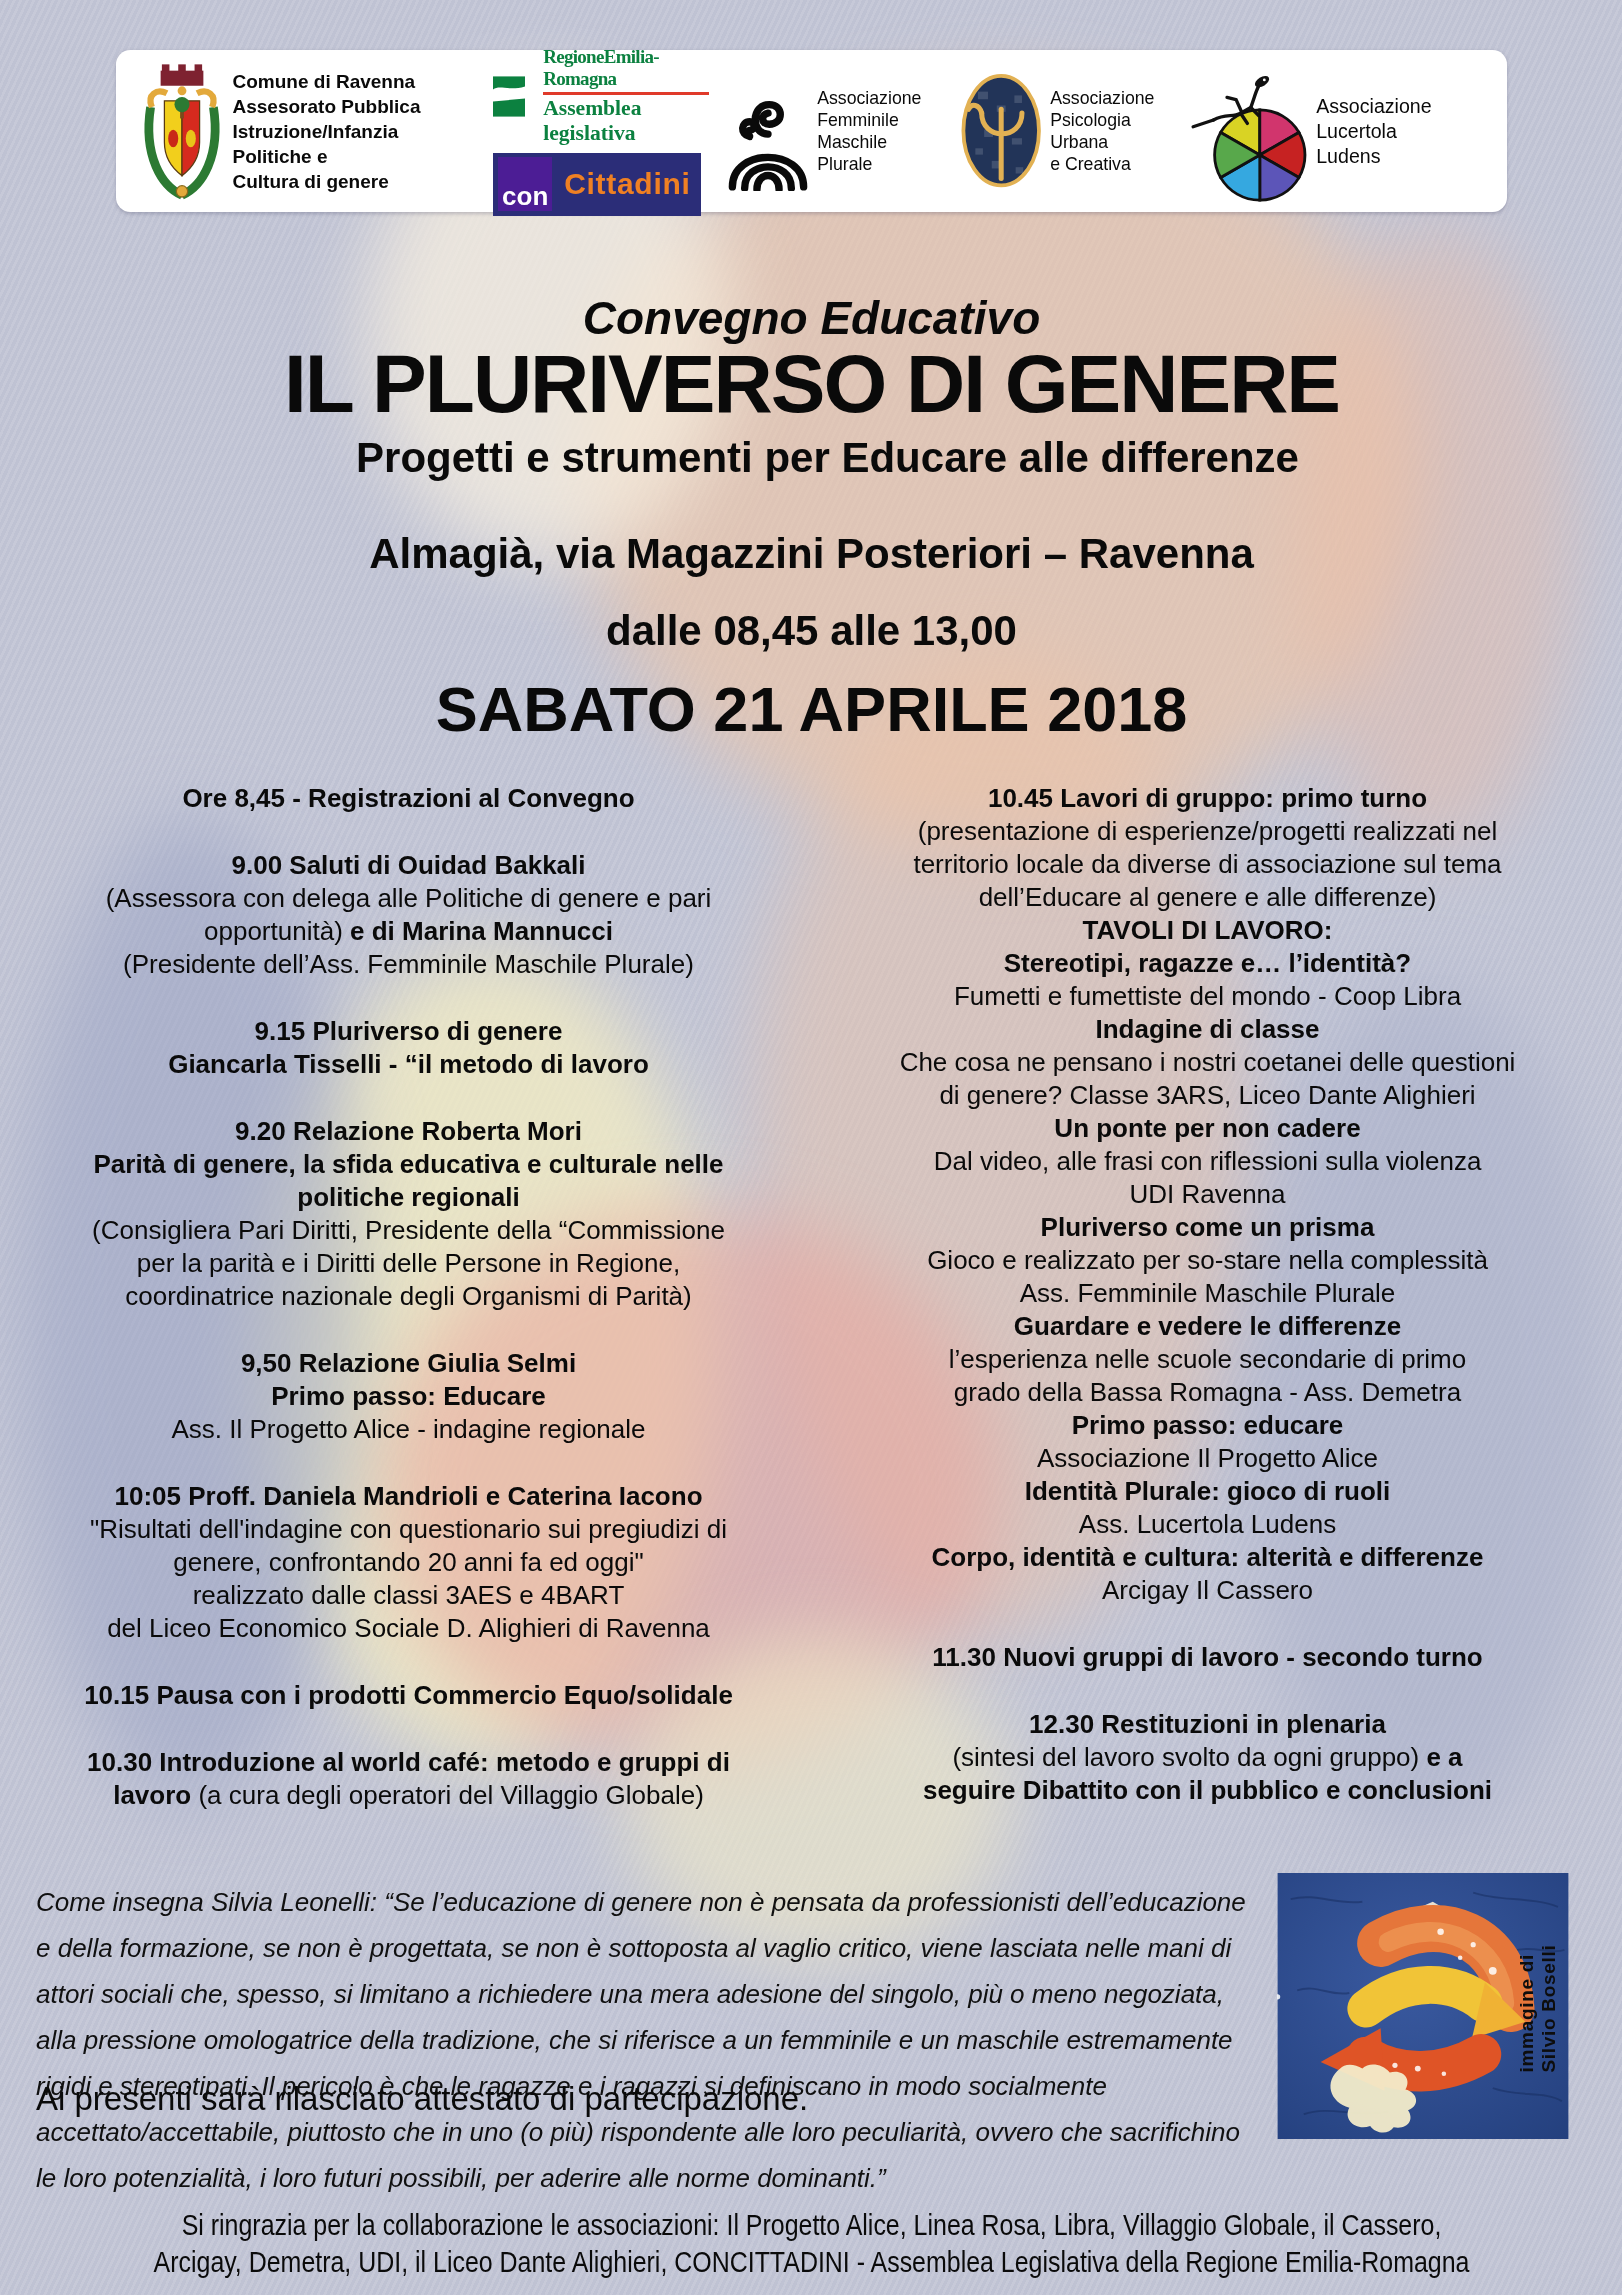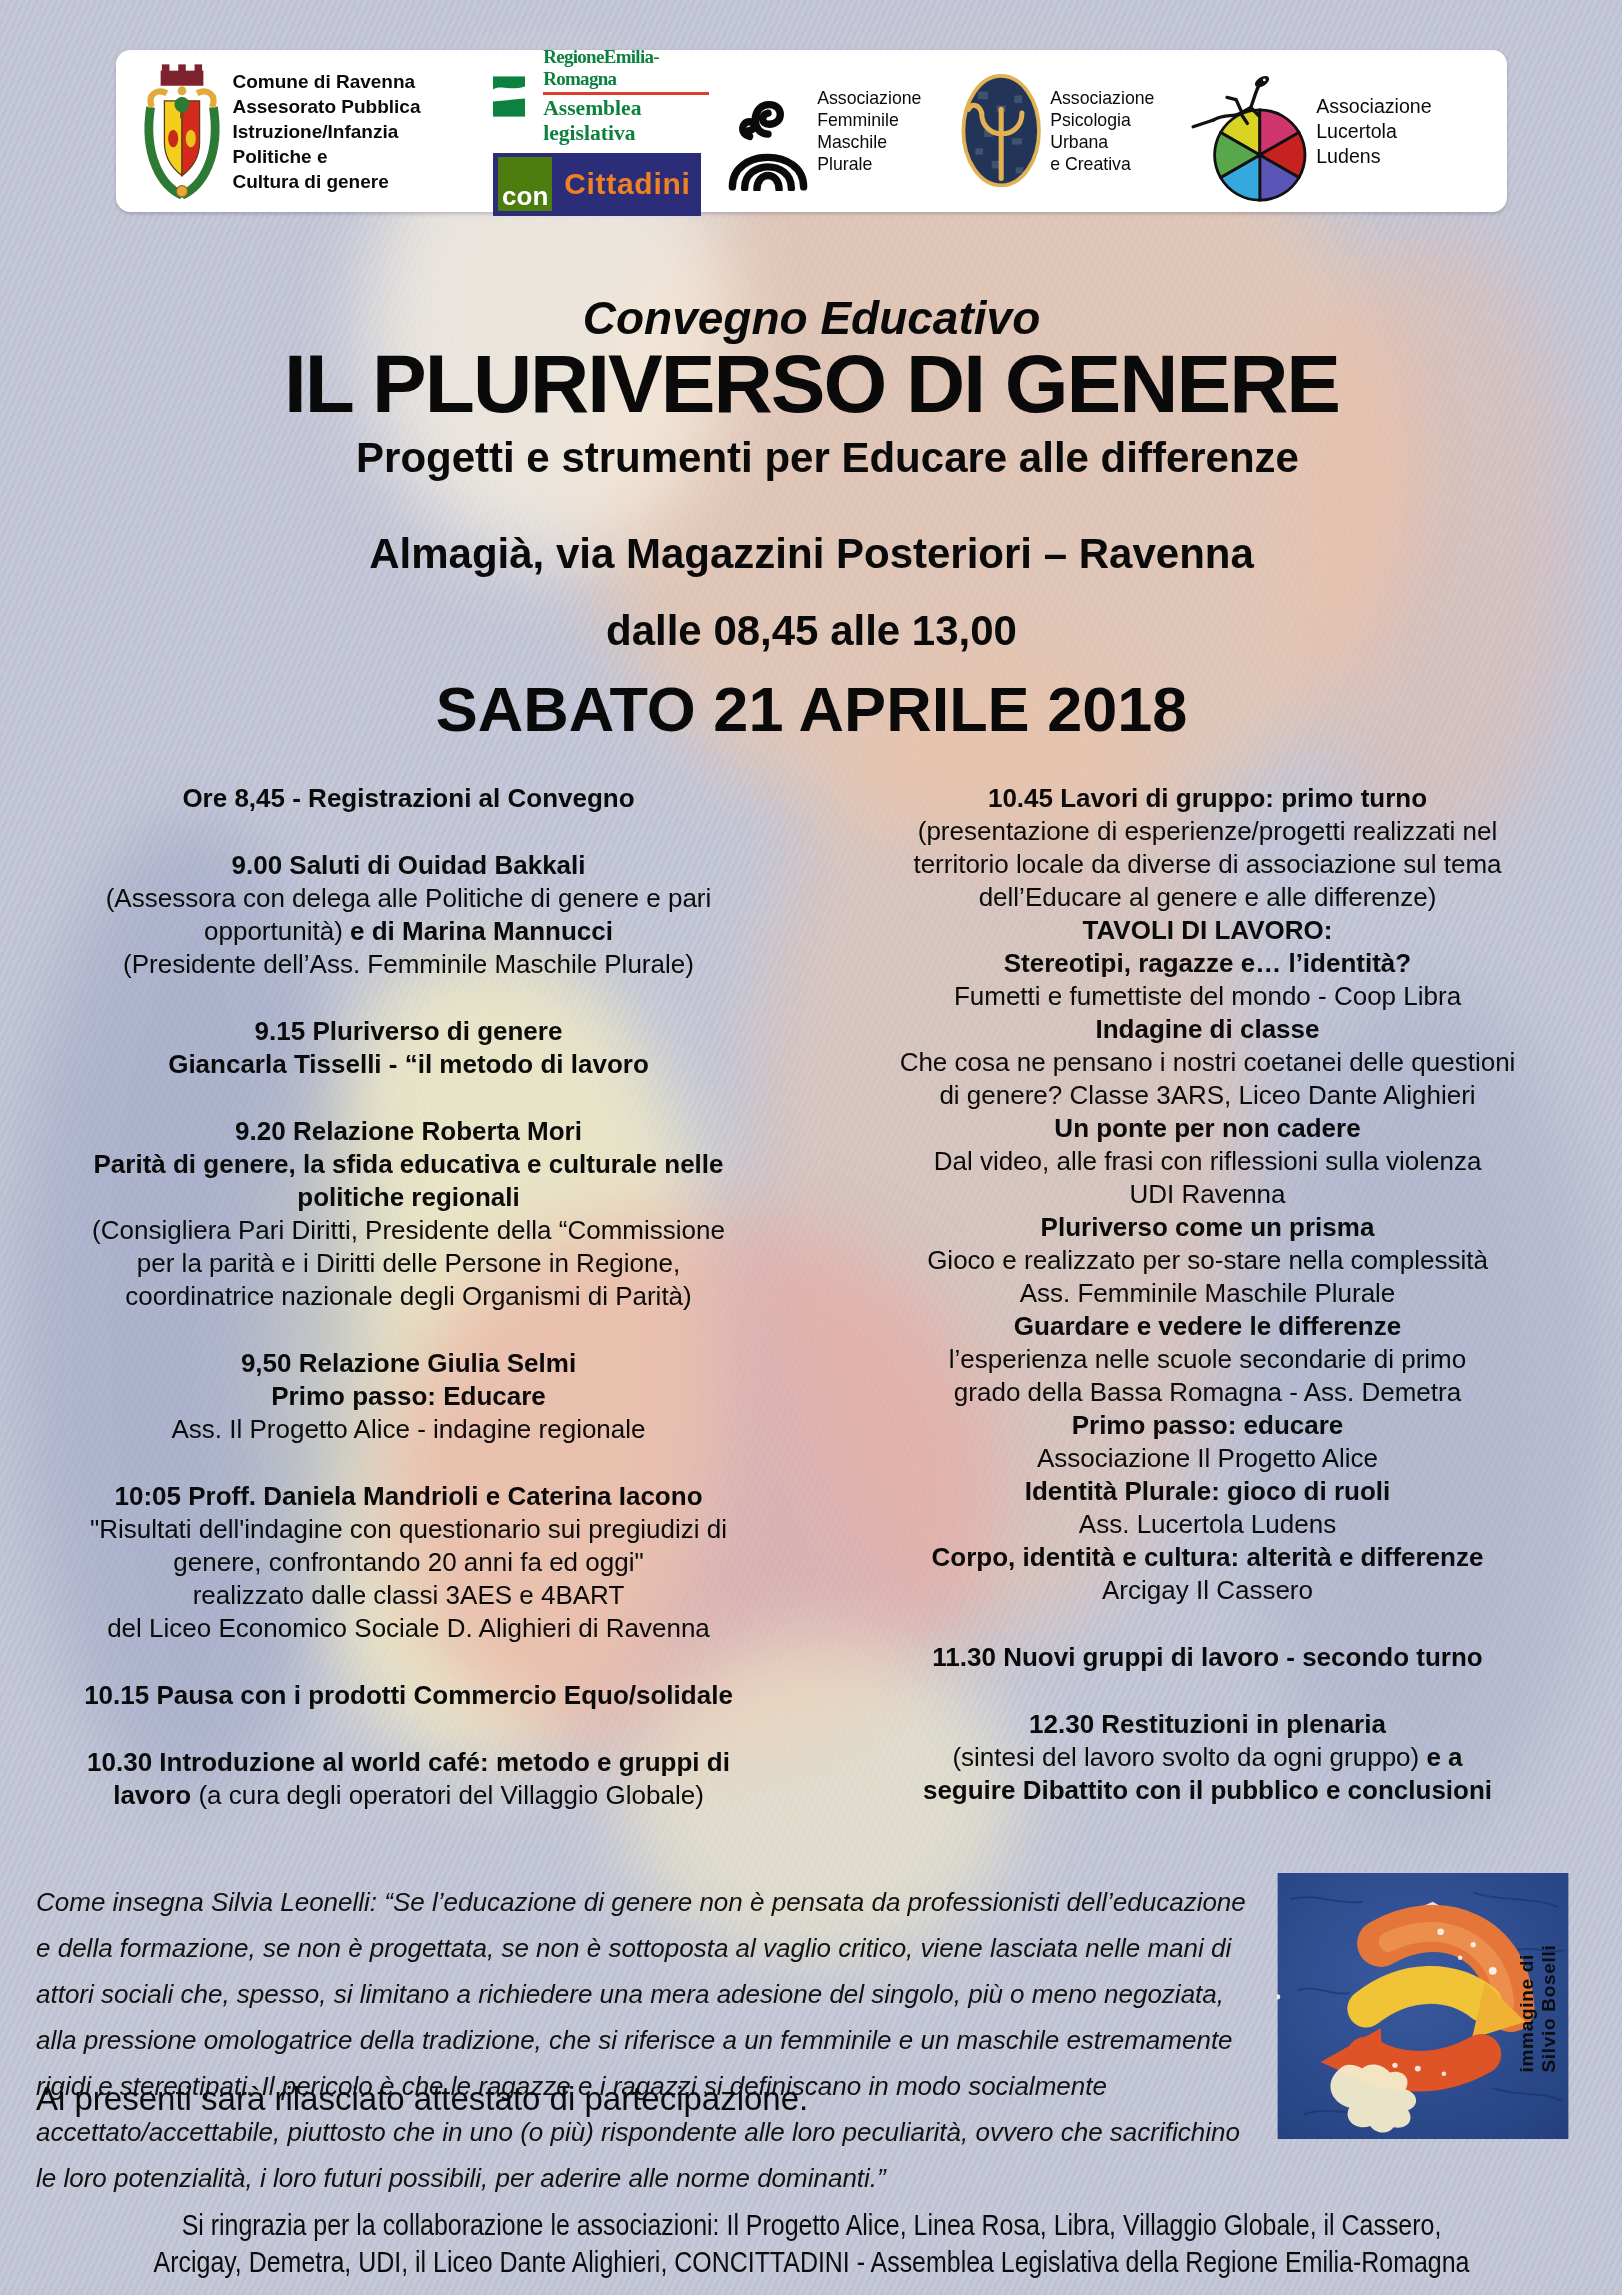--- a/index.html
+++ b/index.html
@@ -18,21 +18,21 @@
     border-radius:14.4px;display:flex;align-items:center;padding:0 22px;gap:6.5px;box-sizing:border-box;
     box-shadow:0 1.3px 3.9px rgba(60,60,90,.25)}
   .logoTxt{font-weight:bold;font-size:19px;line-height:25px}
   .smallTxt{font-size:17.7px;line-height:22px}
   .regBlock{display:flex;flex-direction:column;justify-content:center}
   .regTop{display:flex;align-items:center;gap:18px}
   .regName{font-family:"Liberation Serif",serif;font-weight:bold;color:#0c8140}
   .regName .l1{font-size:19px;border-bottom:3.9px solid #e03a2a;padding-bottom:1.3px;letter-spacing:-0.7px}
   .regName .l2{font-size:21.6px;padding-top:1.3px}
   .conBox{margin-top:6.5px;width:208px;height:63px;background:#2b2d78;display:flex;align-items:center;padding-left:5.2px;box-sizing:border-box}
-  .conSq{width:54px;height:54px;background:#4d7c0f;display:flex;align-items:flex-end;justify-content:center;
+  .conSq{width:54px;height:54px;background:#4c1d95;display:flex;align-items:flex-end;justify-content:center;
     color:#ffffff;font-weight:bold;font-size:26px;line-height:29px}
   .conRest{color:#ef8023;font-weight:bold;font-size:30px;margin-left:12px;letter-spacing:0.7px}
 
   
   .kicker{position:absolute;left:0;top:291px;width:100%;text-align:center;font-size:46px;font-weight:bold;font-style:italic}
   .mainTitle{position:absolute;left:0;top:337px;width:100%;text-align:center;font-size:82px;font-weight:bold;letter-spacing:-2px}
   .subTitle{position:absolute;left:16px;top:434px;width:100%;text-align:center;font-size:42px;font-weight:bold}
   .venue{position:absolute;left:0;top:530px;width:100%;text-align:center;font-size:42px;font-weight:bold}
   .timeRange{position:absolute;left:0;top:607px;width:100%;text-align:center;font-size:42px;font-weight:bold}
   .dateLine{position:absolute;left:0;top:673px;width:100%;text-align:center;font-size:63px;font-weight:bold}

